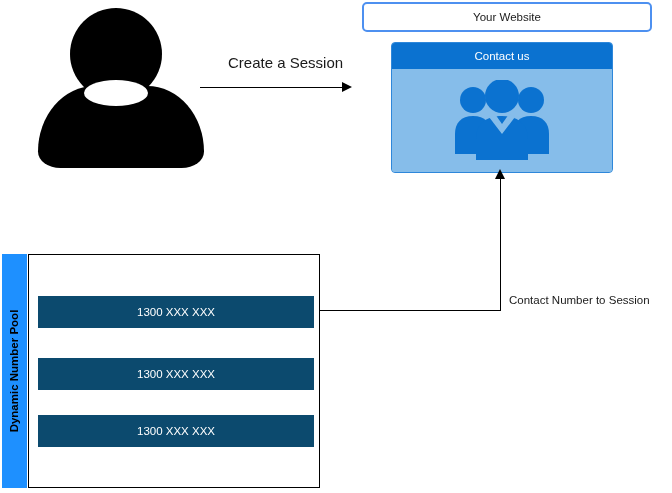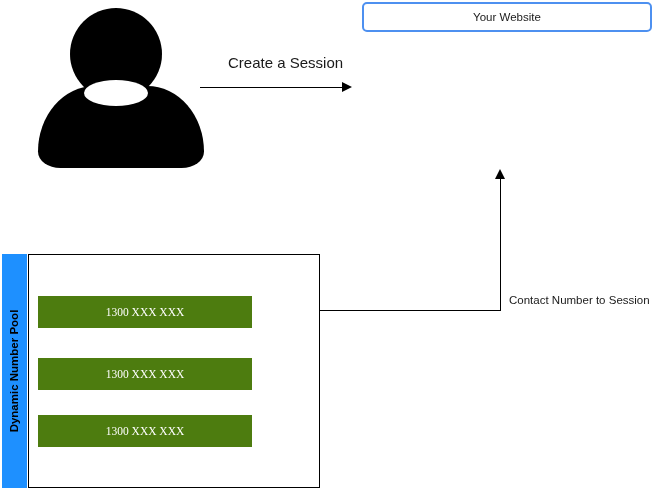--- a/index.html
+++ b/index.html
@@ -214,27 +214,26 @@
     top: 254px;
     width: 292px;
     height: 234px;
     border: 1px solid #000000;
     box-sizing: border-box;
     background: #ffffff;
   }
   .number-bar {
     position: absolute;
     left: 38px;
-    width: 214px;
+    width: 276px;
     height: 32px;
-    background: #4d7c0f;
-    display: flex;
-    align-items: center;
-    justify-content: center;
-    font-family: Liberation Serif, serif;
+    background: #0c4a6e;
+    display: flex;
+    align-items: center;
+    justify-content: center;
   }
   .number-bar span {
     font-size: 11.5px;
     color: #ffffff;
   }
   .bar-0 { top: 296px; }
   .bar-1 { top: 358px; }
   .bar-2 { top: 415px; }
 </style>
 </head>
@@ -251,20 +250,39 @@
   <div class="label-create">Create a Session</div>
   <div class="arrow-create">
     <div class="shaft"></div>
     <div class="head"></div>
   </div>
 
   <div class="website-box">
     <span>Your Website</span>
   </div>
 
+  <div class="contact-panel">
+    <div class="contact-header">
+      <span>Contact us</span>
+    </div>
+    <div class="contact-body">
+      <svg class="people-icon" width="106" height="82" viewBox="0 0 106 82">
+
+        <circle cx="24" cy="20" r="13" fill="#0b72d0"></circle>
+        <path d="M24 36 C12 36 6 43 6 54 L6 74 L42 74 L42 54 C42 43 36 36 24 36 Z" fill="#0b72d0"></path>
+
+        <circle cx="82" cy="20" r="13" fill="#0b72d0"></circle>
+        <path d="M82 36 C70 36 64 43 64 54 L64 74 L100 74 L100 54 C100 43 94 36 82 36 Z" fill="#0b72d0"></path>
+
+        <circle cx="53" cy="16" r="17" fill="#0b72d0"></circle>
+        <path d="M53 36 C36 36 27 45 27 59 L27 80 L79 80 L79 59 C79 45 70 36 53 36 Z" fill="#0b72d0"></path>
+        <path d="M40 37 L53 54 L66 37 L60 34 L53 44 L46 34 Z" fill="#86bdea"></path>
+      </svg>
+    </div>
+  </div>
 
   <div class="assign-arrow">
     <div class="seg-h"></div>
     <div class="seg-v"></div>
     <div class="head"></div>
   </div>
   <div class="label-assign">Contact Number to Session</div>
 
   <div class="pool-sidebar">
     <span>Dynamic Number Pool</span>

